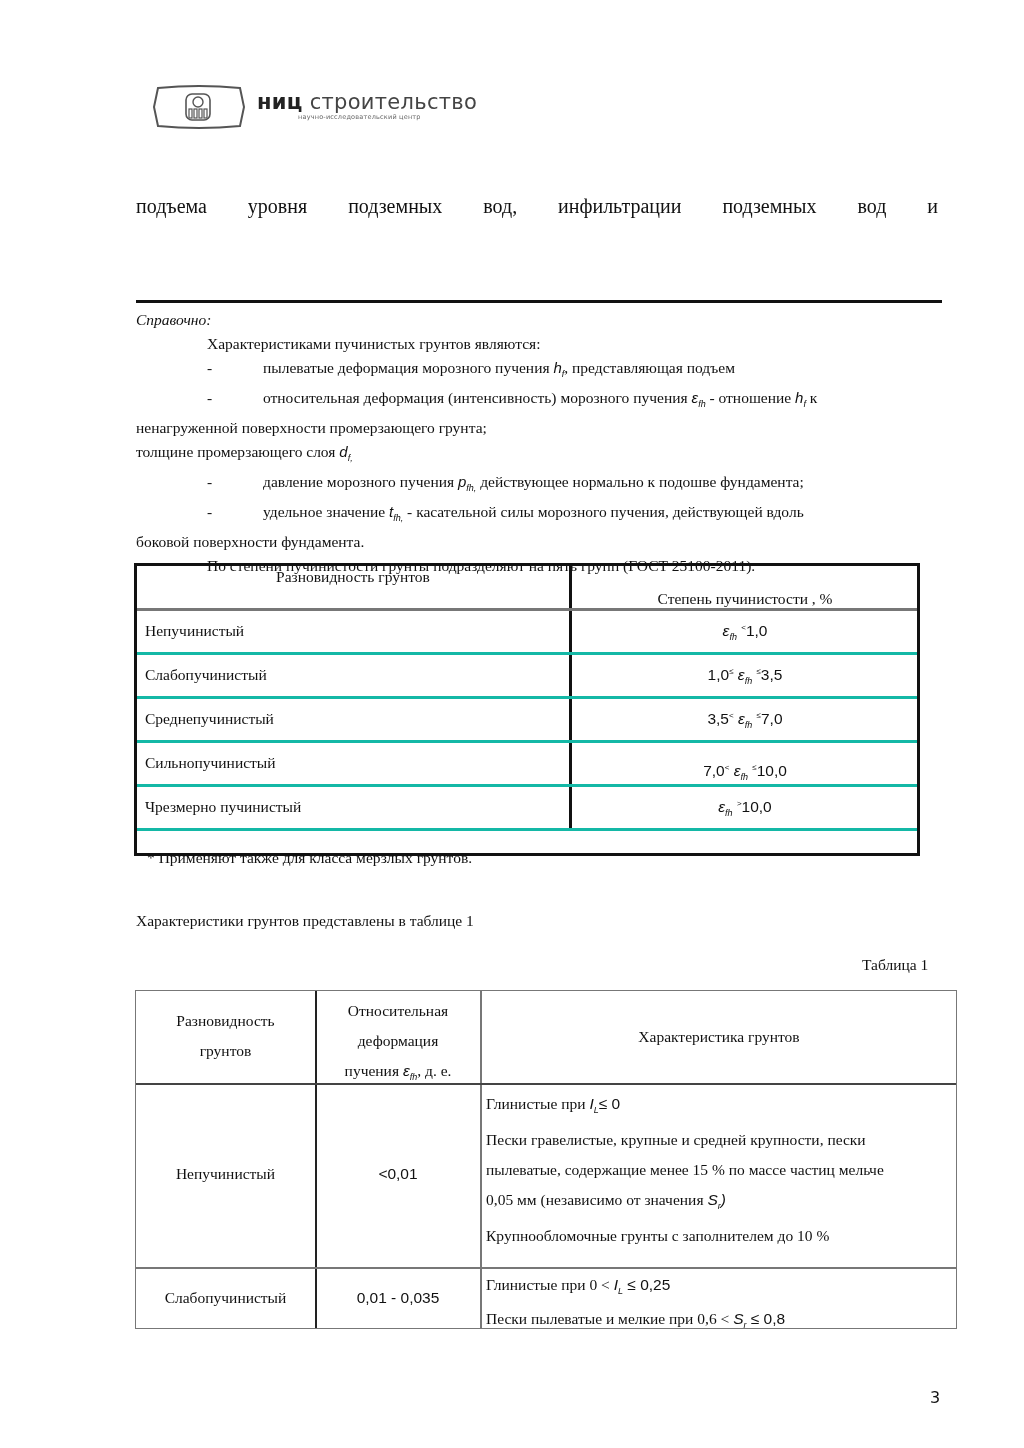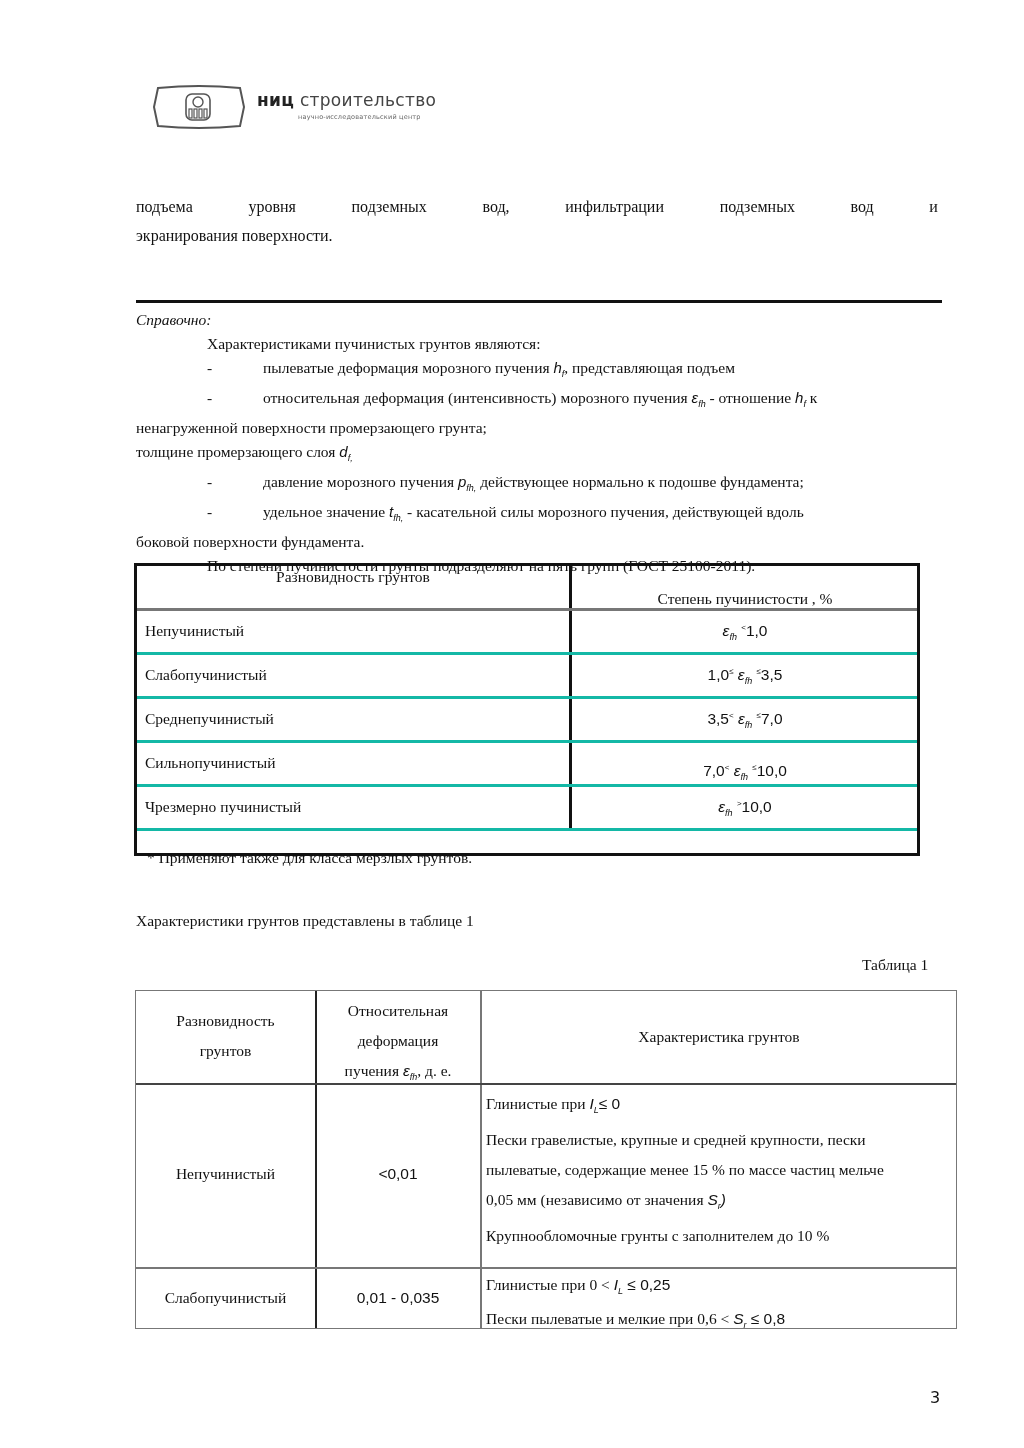--- a/index.html
+++ b/index.html
@@ -5,27 +5,27 @@
   html, body { margin: 0; padding: 0; background: #ffffff; }
   body { width: 1024px; height: 1448px; position: relative; overflow: hidden;
          font-family: "Liberation Serif", "DejaVu Serif", serif; color: #111; }
   .abs { position: absolute; }
 
   
   .logo { left: 152px; top: 82px; width: 310px; height: 50px; }
   .logo-frame-outer { position:absolute; left:0; top:3px; width:94px; height:44px; }
   .logo-mark { position: absolute; left: 32px; top: 10px; width: 28px; height: 30px; }
   .logo-text { position: absolute; left: 105px; top: 8px; font-family: "DejaVu Sans", sans-serif;
-               font-size: 17px; color: #444; letter-spacing: 0.3px; white-space: nowrap; }
+               font-size: 21px; color: #444; letter-spacing: 0.3px; white-space: nowrap; }
   .logo-text b { color: #222; font-weight: bold; }
   .logo-sub { position: absolute; left: 146px; top: 31px; font-family: "DejaVu Sans", sans-serif;
               font-size: 6.5px; color: #666; white-space: nowrap; letter-spacing: 0.2px; }
 
   
-  .intro { left: 136px; top: 192px; width: 802px; font-size: 16px; line-height: 29px; }
+  .intro { left: 136px; top: 192px; width: 802px; font-size: 20px; line-height: 29px; }
   .intro .l1 { display: flex; justify-content: space-between; }
 
   .rule { left: 136px; top: 300px; width: 806px; height: 3px; background: #111; }
 
   .ref { left: 136px; top: 308px; width: 790px; font-size: 15.5px; line-height: 24px; }
   .ref .italic { font-style: italic; }
   .ref p { margin: 0; }
   .ind { padding-left: 71px; }
   .dash { display: inline-block; width: 56px; padding-left: 71px; }
   .sym { font-family: "Liberation Sans", "DejaVu Sans", sans-serif; font-style: italic; font-size: 15px; }
@@ -88,21 +88,20 @@
   <div class="l1">
     <span>подъема</span>
     <span>уровня</span>
     <span>подземных</span>
     <span>вод,</span>
     <span>инфильтрации</span>
     <span>подземных</span>
     <span>вод</span>
     <span>и</span>
   </div>
-  <div>экранирования поверхности.</div>
 </div>
 
 <div class="abs rule"></div>
 
 <div class="abs ref">
   <p class="italic">Справочно:</p>
   <p class="ind">Характеристиками пучинистых грунтов являются:</p>
 
   <p>
     <span class="dash">-</span><span>пылеватые деформация морозного пучения </span><span class="sym"><span>h</span><sub>f</sub></span><span>, представляющая подъем</span>

